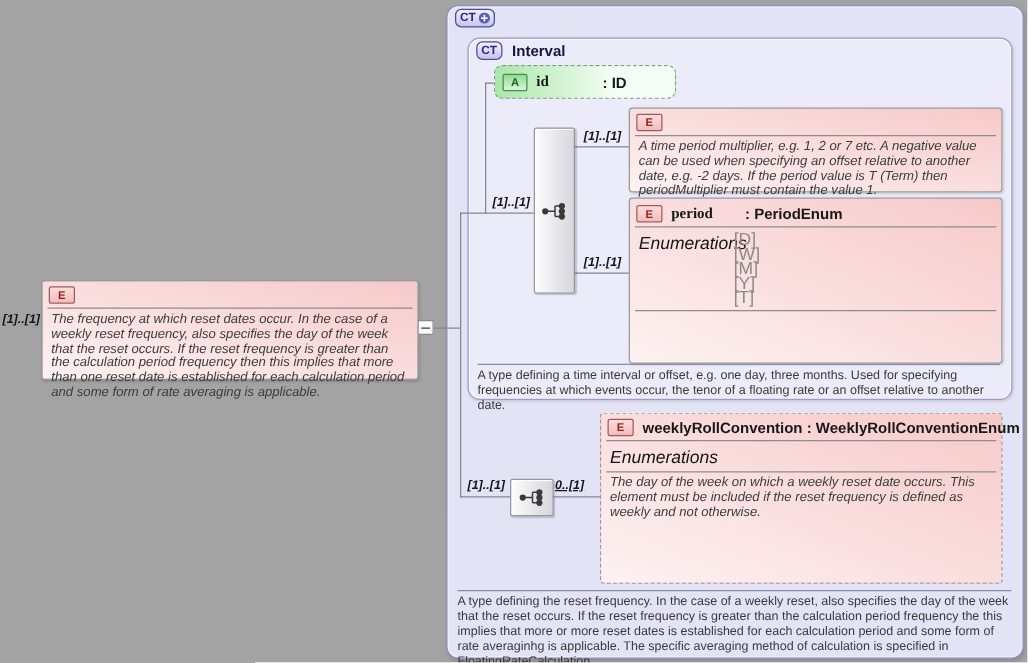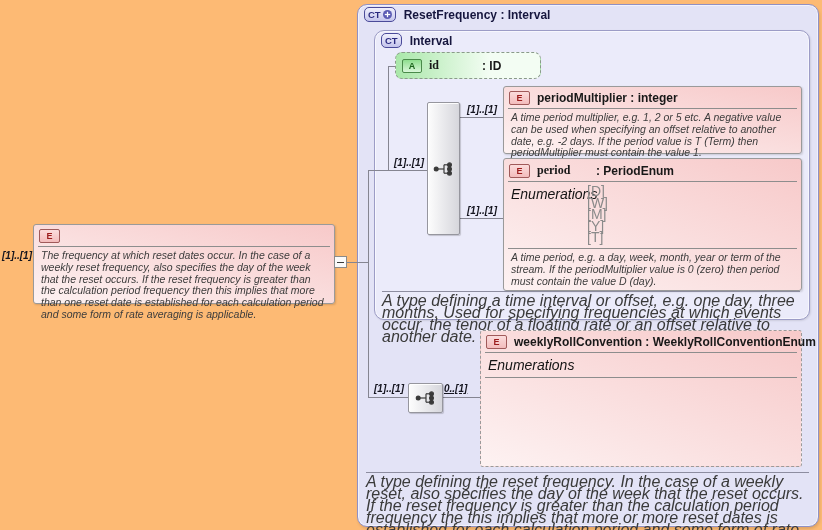--- a/index.html
+++ b/index.html
@@ -1,18 +1,18 @@
 <!DOCTYPE html>
 <html><head>
 <meta charset="utf-8">
 <style>
   html,body{margin:0;padding:0;background:#ffffff;}
   .canvas{
     position:relative;width:822px;height:530px;overflow:hidden;
-    font-family:"Liberation Sans",sans-serif;background:#fdba74;
+    font-family:"Liberation Sans",sans-serif;background:#a3a3a3;
   }
   
   .line{position:absolute;background:#858591;}
   .line.h{height:1px;}
   .line.v{width:1px;}
   
   .card{position:absolute;font-size:10px;font-style:italic;font-weight:bold;color:#15151f;white-space:nowrap;}
   
   .ct-outer{
     position:absolute;left:357px;top:4px;width:460px;height:521px;
@@ -24,21 +24,21 @@
     background:#ebebfa;border:1px solid #9c9cc6;border-radius:10px;
     box-shadow:inset 0 0 0 1px rgba(255,255,255,.6), 1px 1px 2px rgba(0,0,0,.10);
   }
   .ct-header{position:absolute;display:flex;align-items:center;gap:8px;font-size:12px;font-weight:bold;color:#16163e;white-space:nowrap;}
   .badge-ct{
     display:inline-flex;align-items:center;gap:2px;height:13px;padding:0 3px;
     border:1.5px solid #4a4a99;border-radius:5px;
     background:linear-gradient(#f0f0fc,#c4c4ec);
     color:#2b2b80;font-size:9.5px;font-weight:bold;line-height:13px;
   }
-  .type-ann{position:absolute;font-size:16px;font-style:italic;line-height:12px;color:#3a3a3a;}
+  .type-ann{position:absolute;font-size:10px;line-height:12px;color:#3a3a3a;}
   
   .elem-box{
     position:absolute;border:1px solid #9a9a9a;border-radius:3px;
     background:linear-gradient(to top right,#fdf2f2,#f7c9c9);
     box-shadow:1px 1px 2px rgba(0,0,0,.15);
   }
   .elem-box.dashed{border-style:dashed;box-shadow:none;}
   .elem-header{display:flex;align-items:center;gap:7px;padding:4px 6px 3px 5px;font-size:12px;font-weight:bold;color:#181818;white-space:nowrap;}
   .name-col{display:inline-block;font-family:Liberation Serif, serif;}
   .name-w46{min-width:46px;}
@@ -90,21 +90,20 @@
   <div class="ct-outer"></div>
   <div class="ct-header" style="left:364px;top:7px;">
     <span class="badge-ct">
       <span>CT</span>
       <svg width="9" height="9" viewBox="0 0 10 10">
         <circle cx="5" cy="5" r="5" fill="#5b5bb4"></circle>
         <rect x="2" y="4.3" width="6" height="1.4" fill="#ffffff"></rect>
         <rect x="4.3" y="2" width="1.4" height="6" fill="#ffffff"></rect>
       </svg>
     </span>
-    <span>ResetFrequency : Interval</span>
   </div>
 
   <div class="ct-inner"></div>
   <div class="ct-header" style="left:381px;top:33px;">
     <span class="badge-ct">
       <span>CT</span>
     </span>
     <span>Interval</span>
   </div>
 
@@ -154,45 +153,43 @@
         <circle cx="16.5" cy="2.8" r="1.9"></circle>
         <circle cx="16.5" cy="7" r="1.9"></circle>
         <circle cx="16.5" cy="11.2" r="1.9"></circle>
       </g>
     </svg>
   </div>
 
   <div class="elem-box" style="left:503px;top:86px;width:297px;height:66px;">
     <div class="elem-header">
       <span class="badge-e">E</span>
-      <span>periodMultiplier : integer</span>
-    </div>
-    <div class="sep"></div>
-    <div class="elem-ann">A time period multiplier, e.g. 1, 2 or 5 etc. A negative value can be used when specifying an offset relative to another date, e.g. -2 days. If the period value is T (Term) then periodMultiplier must contain the value 1.</div>
+    </div>
+    <div class="sep"></div>
+    <div class="elem-ann">A time period multiplier, e.g. 1, 2 or 7 etc. A negative value can be used when specifying an offset relative to another date, e.g. -2 days. If the period value is T (Term) then periodMultiplier must contain the value 1.</div>
   </div>
 
   <div class="elem-box" style="left:503px;top:158px;width:297px;height:131px;">
     <div class="elem-header">
       <span class="badge-e">E</span>
       <span class="name-col name-w52">period</span>
       <span>: PeriodEnum</span>
     </div>
     <div class="sep"></div>
     <div class="enum-block">
       <span class="enum-label">Enumerations</span>
       <div class="enum-values">
           <div>[D]</div>
           <div>[W]</div>
           <div>[M]</div>
           <div>[Y]</div>
           <div>[T]</div>
         </div>
     </div>
     <div class="sep"></div>
-    <div class="elem-ann">A time period, e.g. a day, week, month, year or term of the stream. If the periodMultiplier value is 0 (zero) then period must contain the value D (day).</div>
   </div>
 
   <div class="line h" style="left:382px;top:291px;width:418px;background:#8d8da0;"></div>
   <div class="type-ann" style="left:382px;top:295px;width:422px;">A type defining a time interval or offset, e.g. one day, three months. Used for specifying frequencies at which events occur, the tenor of a floating rate or an offset relative to another date.</div>
 
   <div class="seq-box" style="left:408px;top:383px;width:33px;height:28px;">
     <svg width="22" height="14" viewBox="0 0 22 14">
       <g stroke="#3a3a3a" stroke-width="1.2" fill="#3a3a3a">
         <circle cx="3.2" cy="7" r="1.9"></circle>
         <line x1="3.2" y1="7" x2="11" y2="7"></line>
@@ -209,18 +206,19 @@
   <div class="elem-box dashed" style="left:480px;top:330px;width:320px;height:135px;">
     <div class="elem-header">
       <span class="badge-e">E</span>
       <span>weeklyRollConvention : WeeklyRollConventionEnum</span>
     </div>
     <div class="sep"></div>
     <div class="enum-block">
       <span class="enum-label">Enumerations</span>
     </div>
     <div class="sep"></div>
+    <div class="elem-ann">The day of the week on which a weekly reset date occurs. This element must be included if the reset frequency is defined as weekly and not otherwise.</div>
   </div>
 
   <div class="line h" style="left:366px;top:472px;width:443px;background:#8d8da0;"></div>
   <div class="type-ann" style="left:366px;top:476px;width:446px;">A type defining the reset frequency. In the case of a weekly reset, also specifies the day of the week that the reset occurs. If the reset frequency is greater than the calculation period frequency the this implies that more or more reset dates is established for each calculation period and some form of rate averaginhg is applicable. The specific averaging method of calculation is specified in FloatingRateCalculation.</div>
 
 </div>
 
 </body></html>

